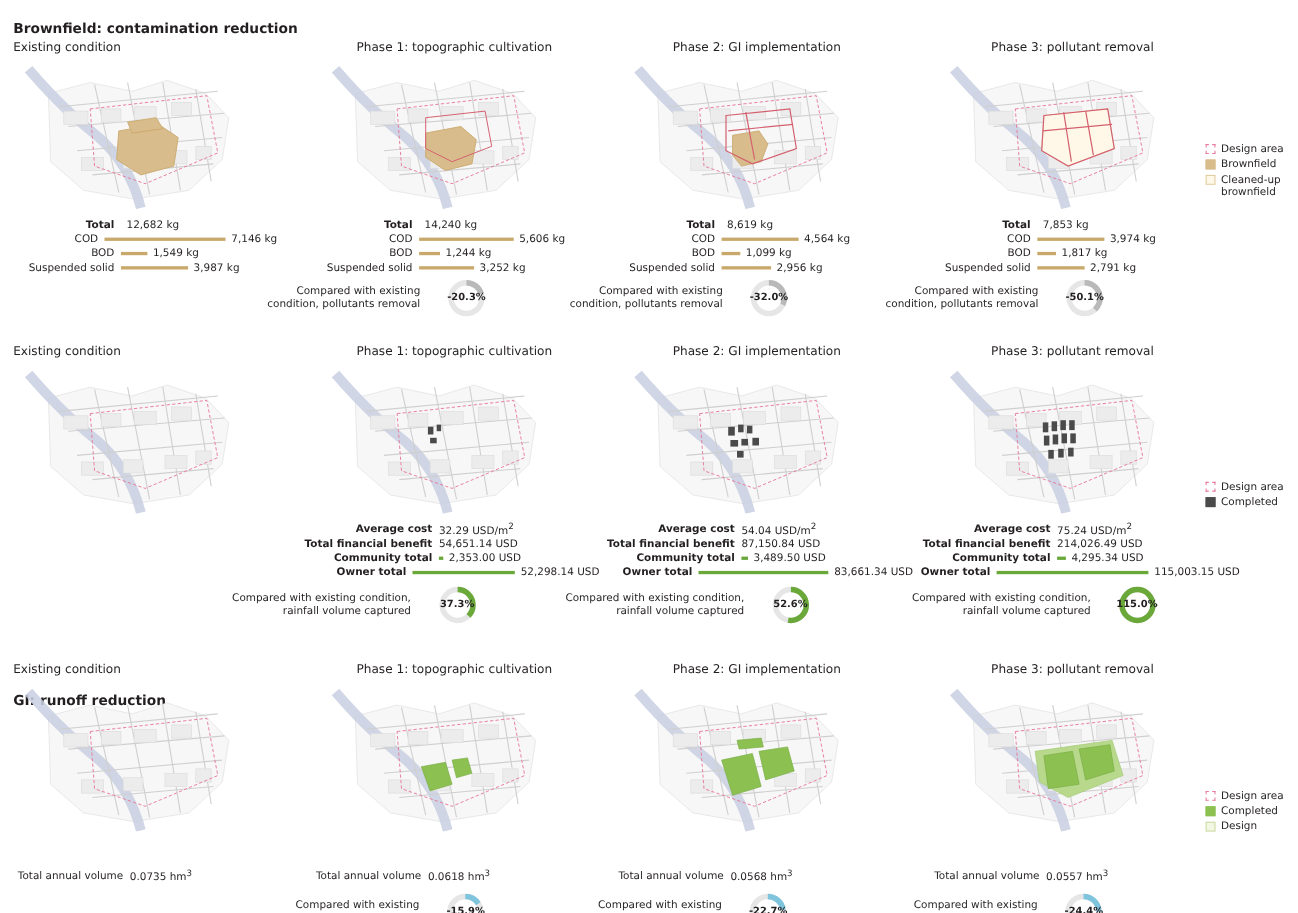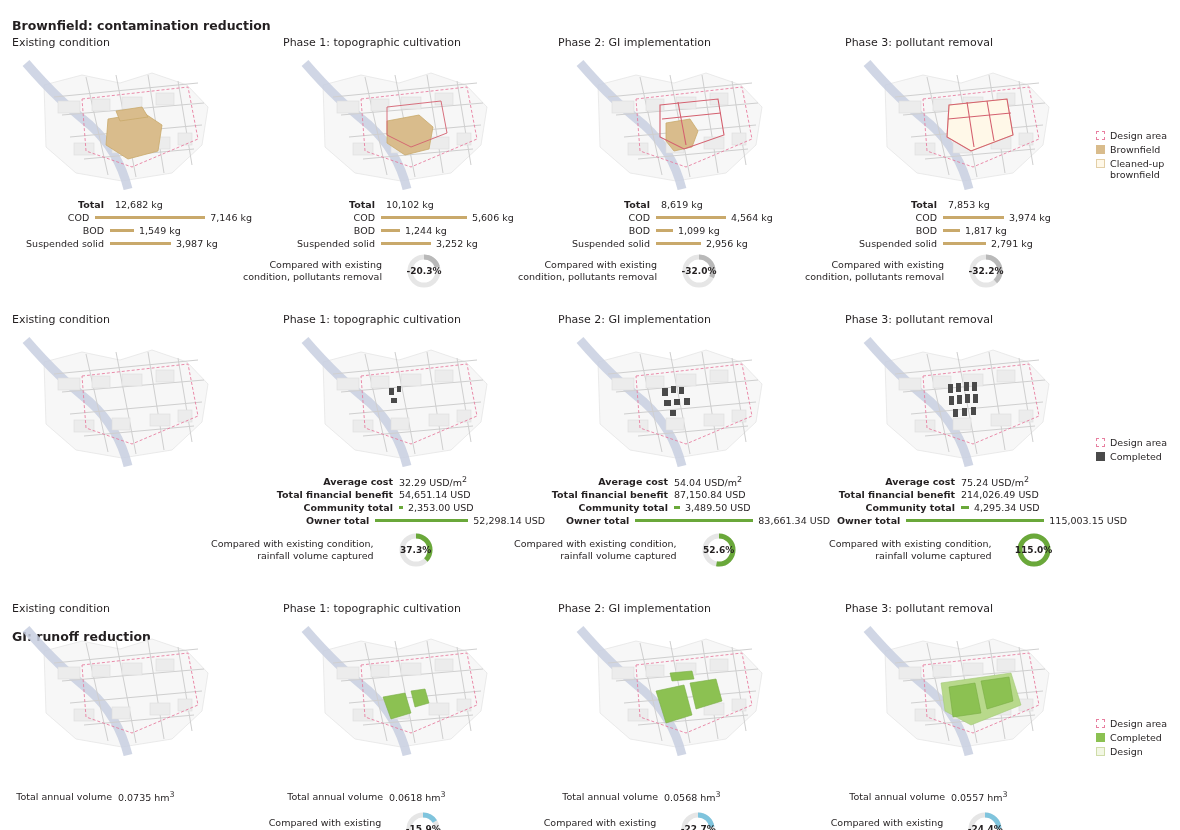--- a/index.html
+++ b/index.html
@@ -27,21 +27,21 @@
   .col {
     position: absolute;
     width: 260px;
   }
   .col-title {
     font-size: 11px;
     color: #231f20;
     text-align: left;
     white-space: nowrap;
   }
-  .col-title.center { }
+  .col-title.center { text-align: center; }
   .map-wrap {
     position: relative;
     width: 232px; height: 135px;
   }
   .map-wrap svg { display:block; }
 
   
   .metrics {
     font-size: 9.5px;
     color: #231f20;
@@ -231,21 +231,21 @@
         <path d="M96 66 L128 60 L142 72 L138 94 L114 100 L96 88 Z" fill="#d9bc8c" stroke="#c9a96b" stroke-width="0.8"></path>
         <path d="M70 44 L176 32 L186 84 L120 112 L74 96 Z" fill="none" stroke="#e87fa0" stroke-width="0.9" stroke-dasharray="3 2"></path>
         <path d="M96 52 L150 46 L156 78 L120 92 L96 80 Z" fill="none" stroke="#d4606f" stroke-width="0.9"></path>
       </svg>
     </div>
     <div class="metrics" style="left:0px;top:162px;width:250px;">
       <div class="mrow">
         <div class="mlabel bold" style="width:92px;">Total</div>
         <div class="barbox">
             <div class="bar" style="width:0px;"></div>
-            <span class="mval">10,102 kg</span>
+            <span class="mval">14,240 kg</span>
           </div>
       </div>
       <div class="mrow">
         <div class="mlabel" style="width:92px;">COD</div>
         <div class="barbox">
             <div class="bar" style="width:86px;"></div>
             <span class="mval">5,606 kg</span>
           </div>
       </div>
       <div class="mrow">
@@ -427,21 +427,21 @@
     <div class="compare" style="left:-40px;top:216px;">
       <div class="compare-text">
         <div>Compared with existing</div>
         <div>condition, pollutants removal</div>
       </div>
       <div class="donut">
         <svg width="38" height="38" viewBox="0 0 38 38">
           <circle cx="19" cy="19" r="14" fill="none" stroke="#e6e6e6" stroke-width="5"></circle>
           <circle cx="19" cy="19" r="14" fill="none" stroke="#b9b9b9" stroke-width="5" stroke-dasharray="33.51 87.96" transform="rotate(-90 19 19)"></circle>
         </svg>
-        <div class="donut-label">-32.2%</div>
+        <div class="donut-label">-50.1%</div>
       </div>
     </div>
   </div>
 
   <div class="legend" style="left:1096px;top:118px;">
     <div class="legend-row">
       <span class="swatch sw-design"></span>
       <span class="legend-label">Design area</span>
     </div>
     <div class="legend-row">

